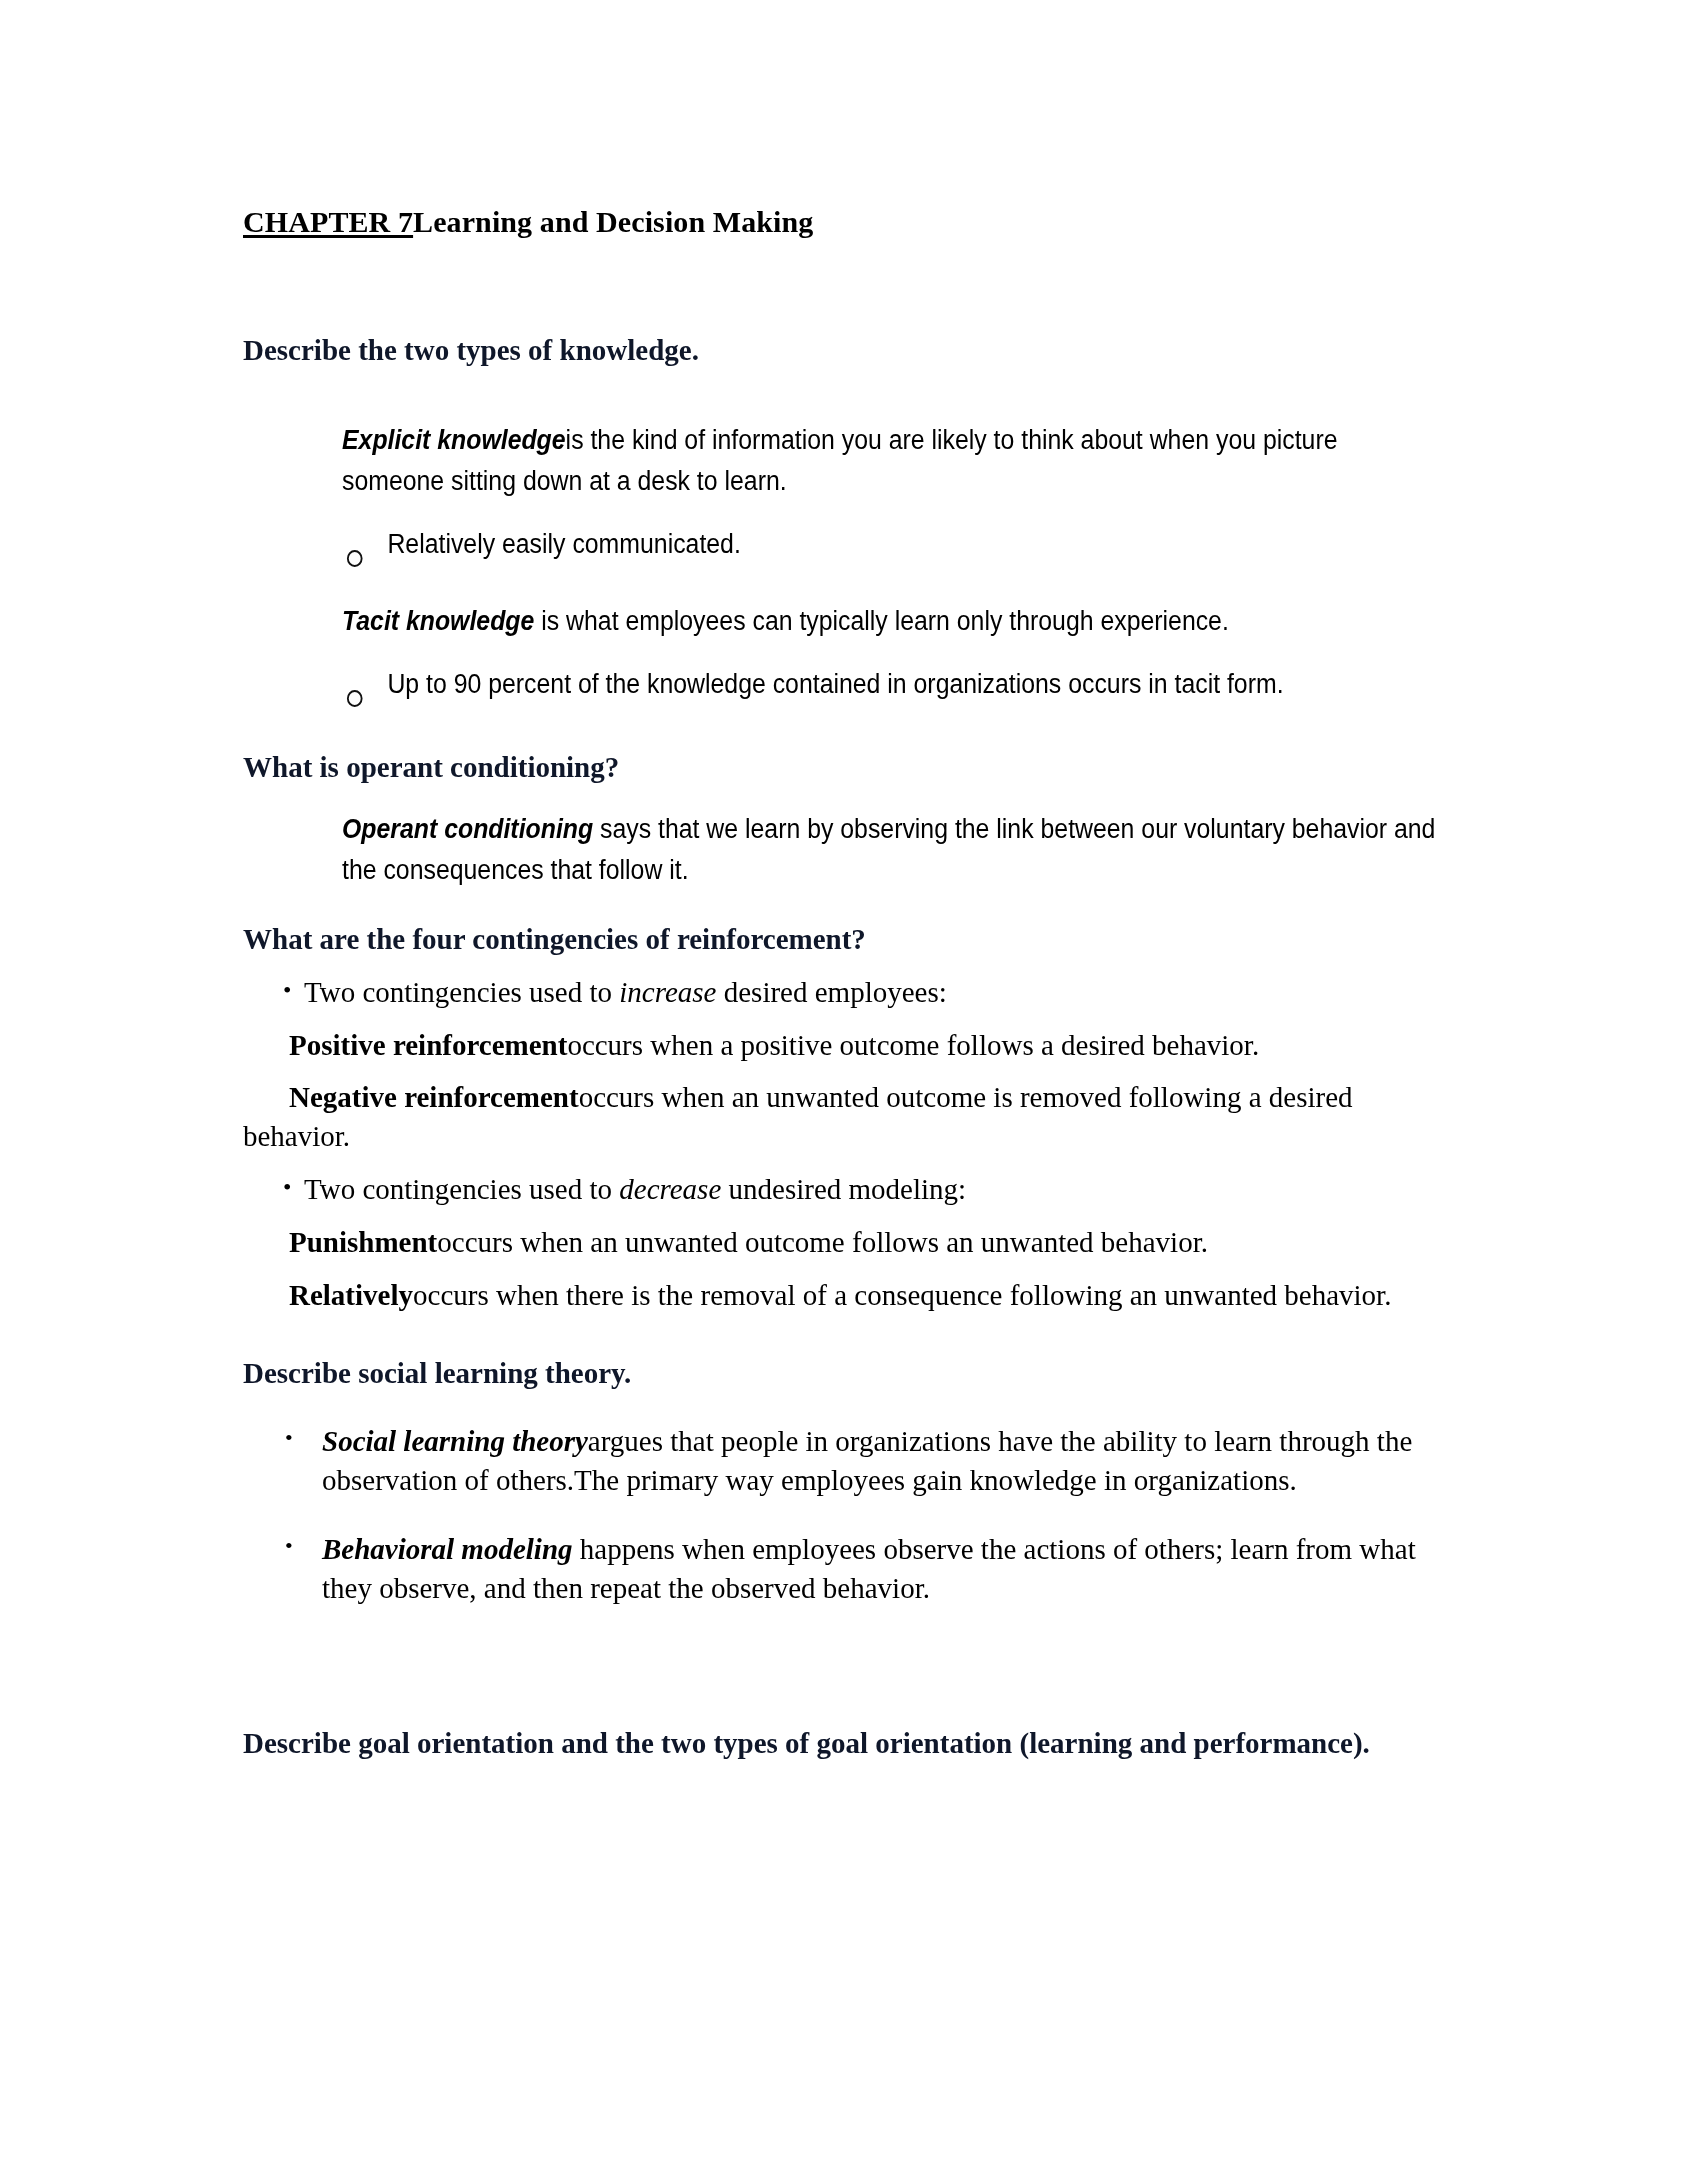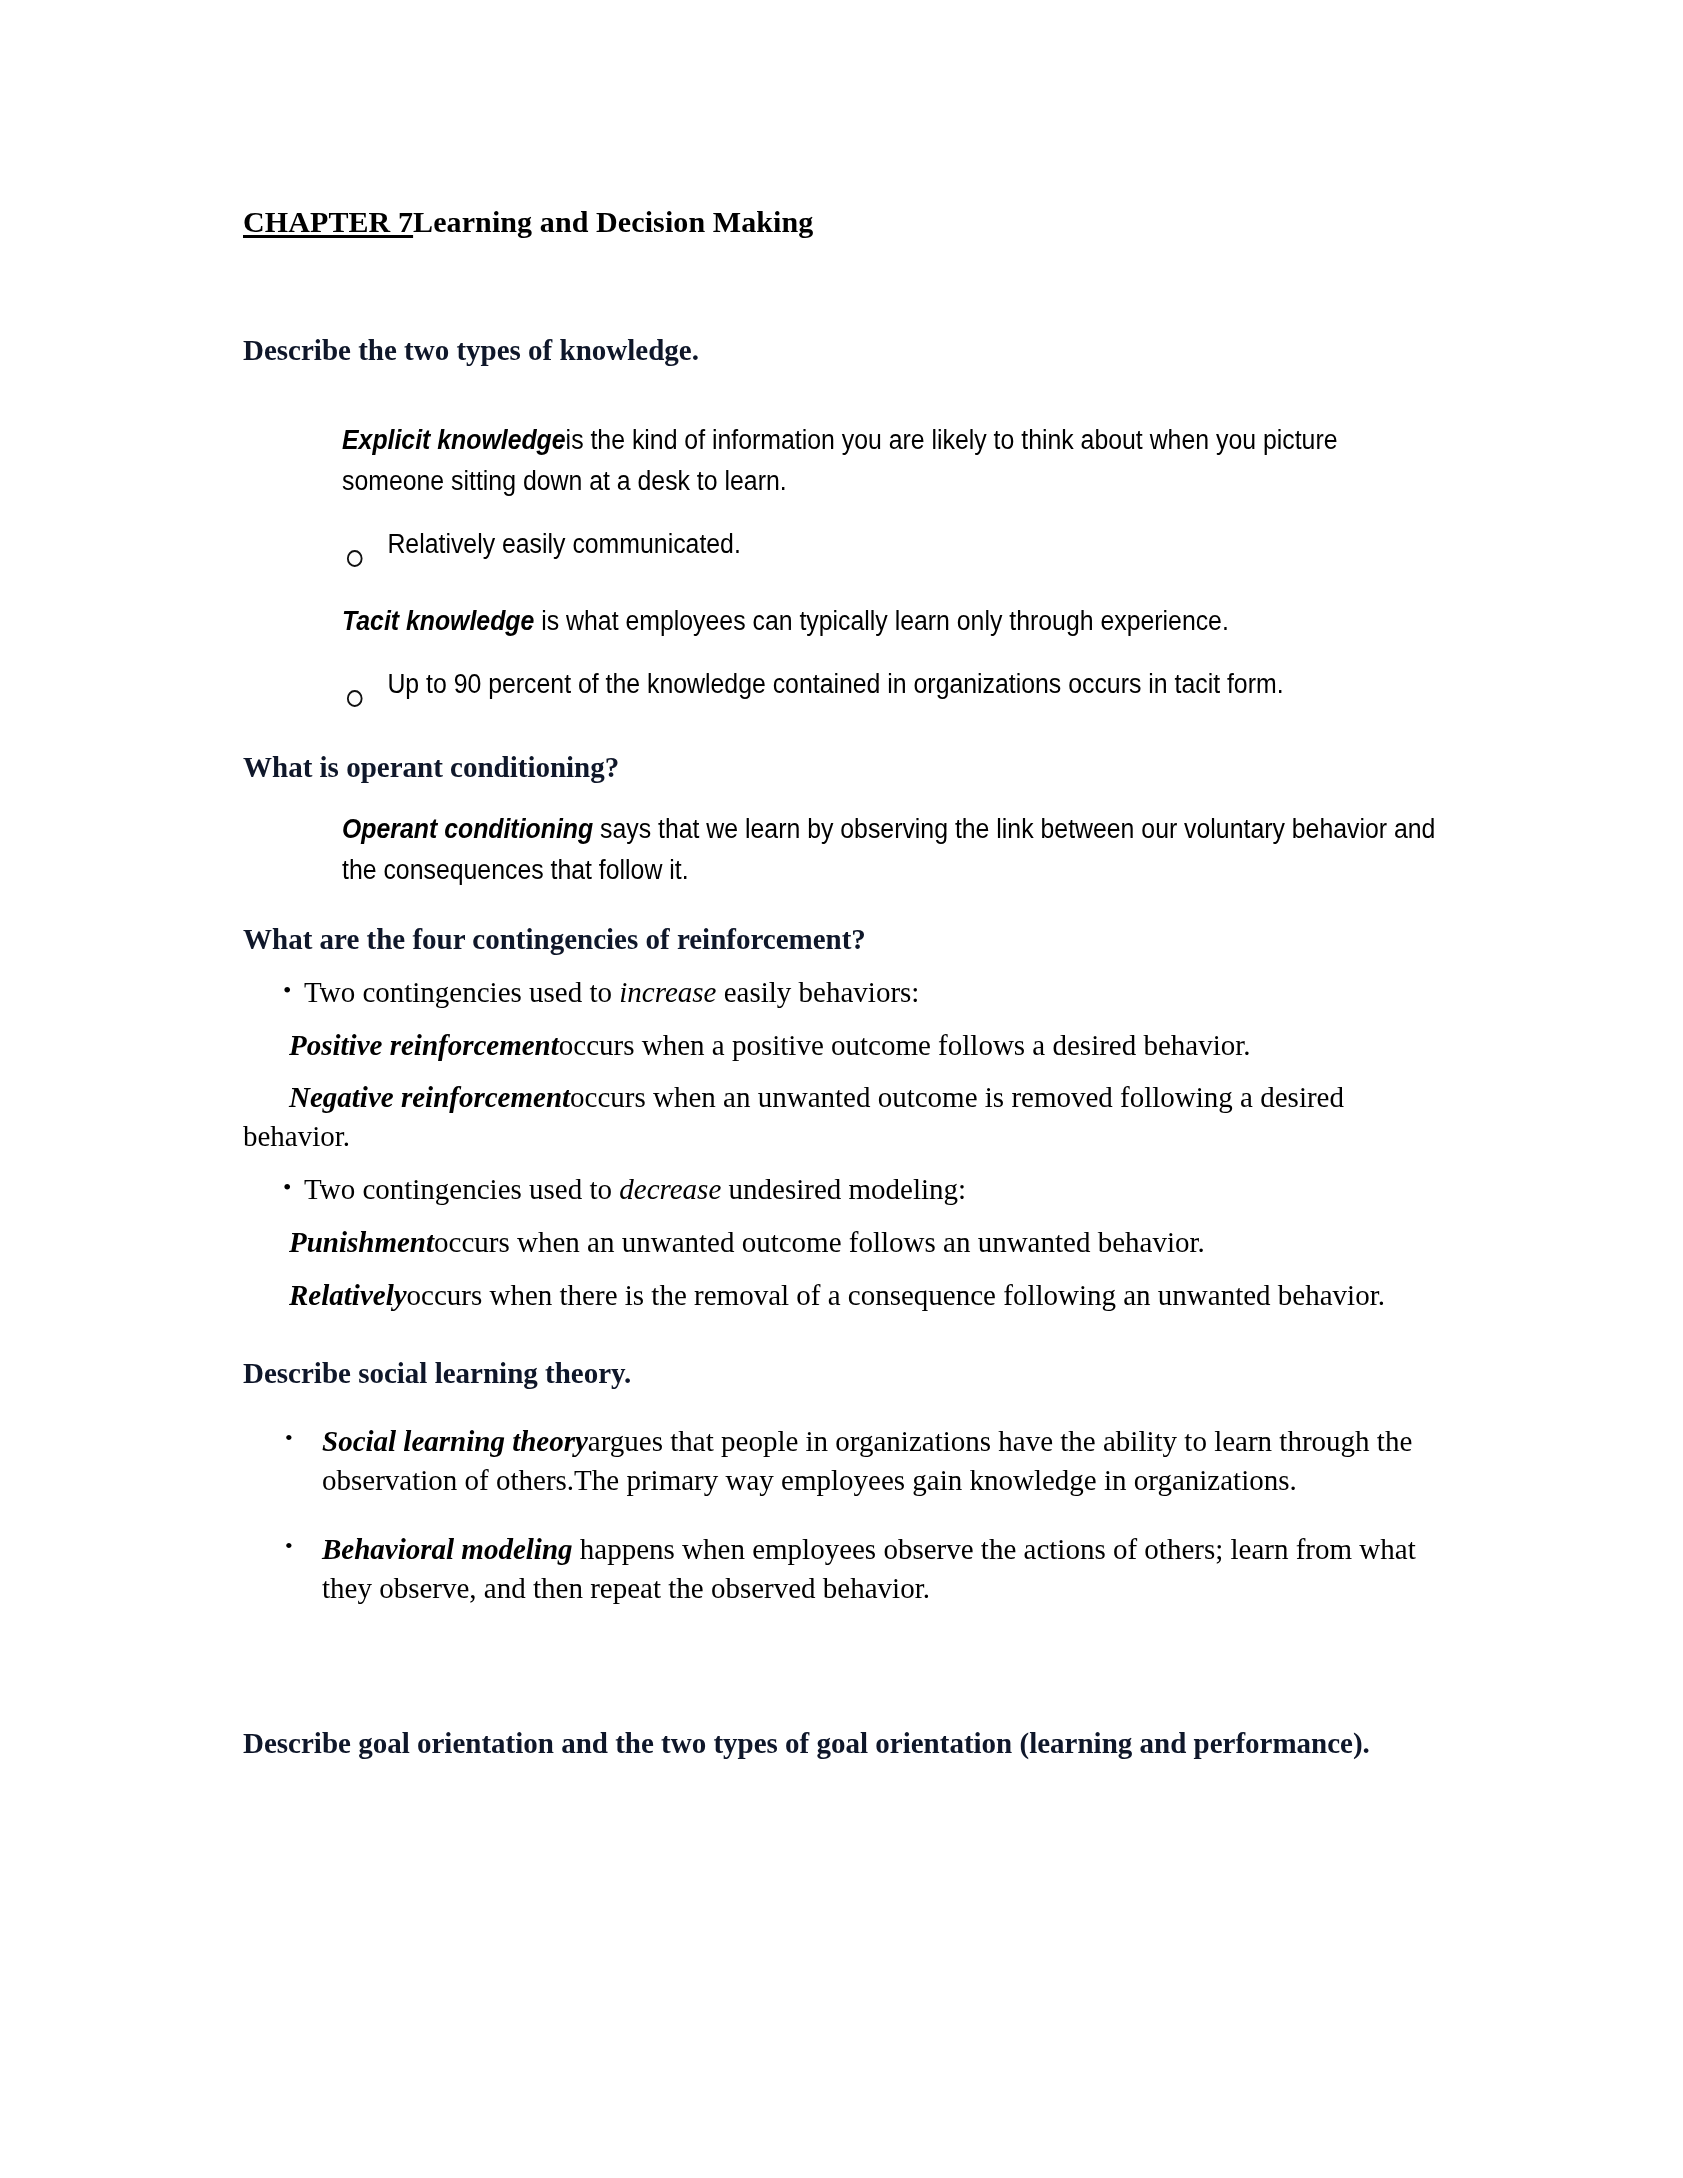--- a/index.html
+++ b/index.html
@@ -54,21 +54,20 @@
   
   .s-para {
     font-family: "Liberation Serif", "DejaVu Serif", serif;
     font-size: 29px;
     line-height: 1.34;
     color: #000;
     text-indent: 46px;
   }
   .s-para .term {
     font-weight: bold;
-    font-style: italic;
   }
 
   
   .s-bullet {
     font-family: "Liberation Serif", "DejaVu Serif", serif;
     font-size: 29px;
     line-height: 1.34;
     color: #000;
     display: flex;
     align-items: flex-start;
@@ -208,21 +207,21 @@
     </div>
 
     <div class="sp-c"></div>
 
     <div class="heading">What are the four contingencies of reinforcement?</div>
 
     <div class="sp-e"></div>
 
     <div class="s-bullet">
       <span class="mark">•</span>
-      <span class="btext"><span>Two contingencies used to </span><i>increase</i><span> easily behaviors:</span></span>
+      <span class="btext"><span>Two contingencies used to </span><i>increase</i><span> desired employees:</span></span>
     </div>
 
     <div class="sp-e"></div>
 
     <div class="s-para">
       <span class="term">Positive reinforcement</span><span>occurs when a positive outcome follows a desired behavior.</span>
     </div>
 
     <div class="sp-e"></div>
 

